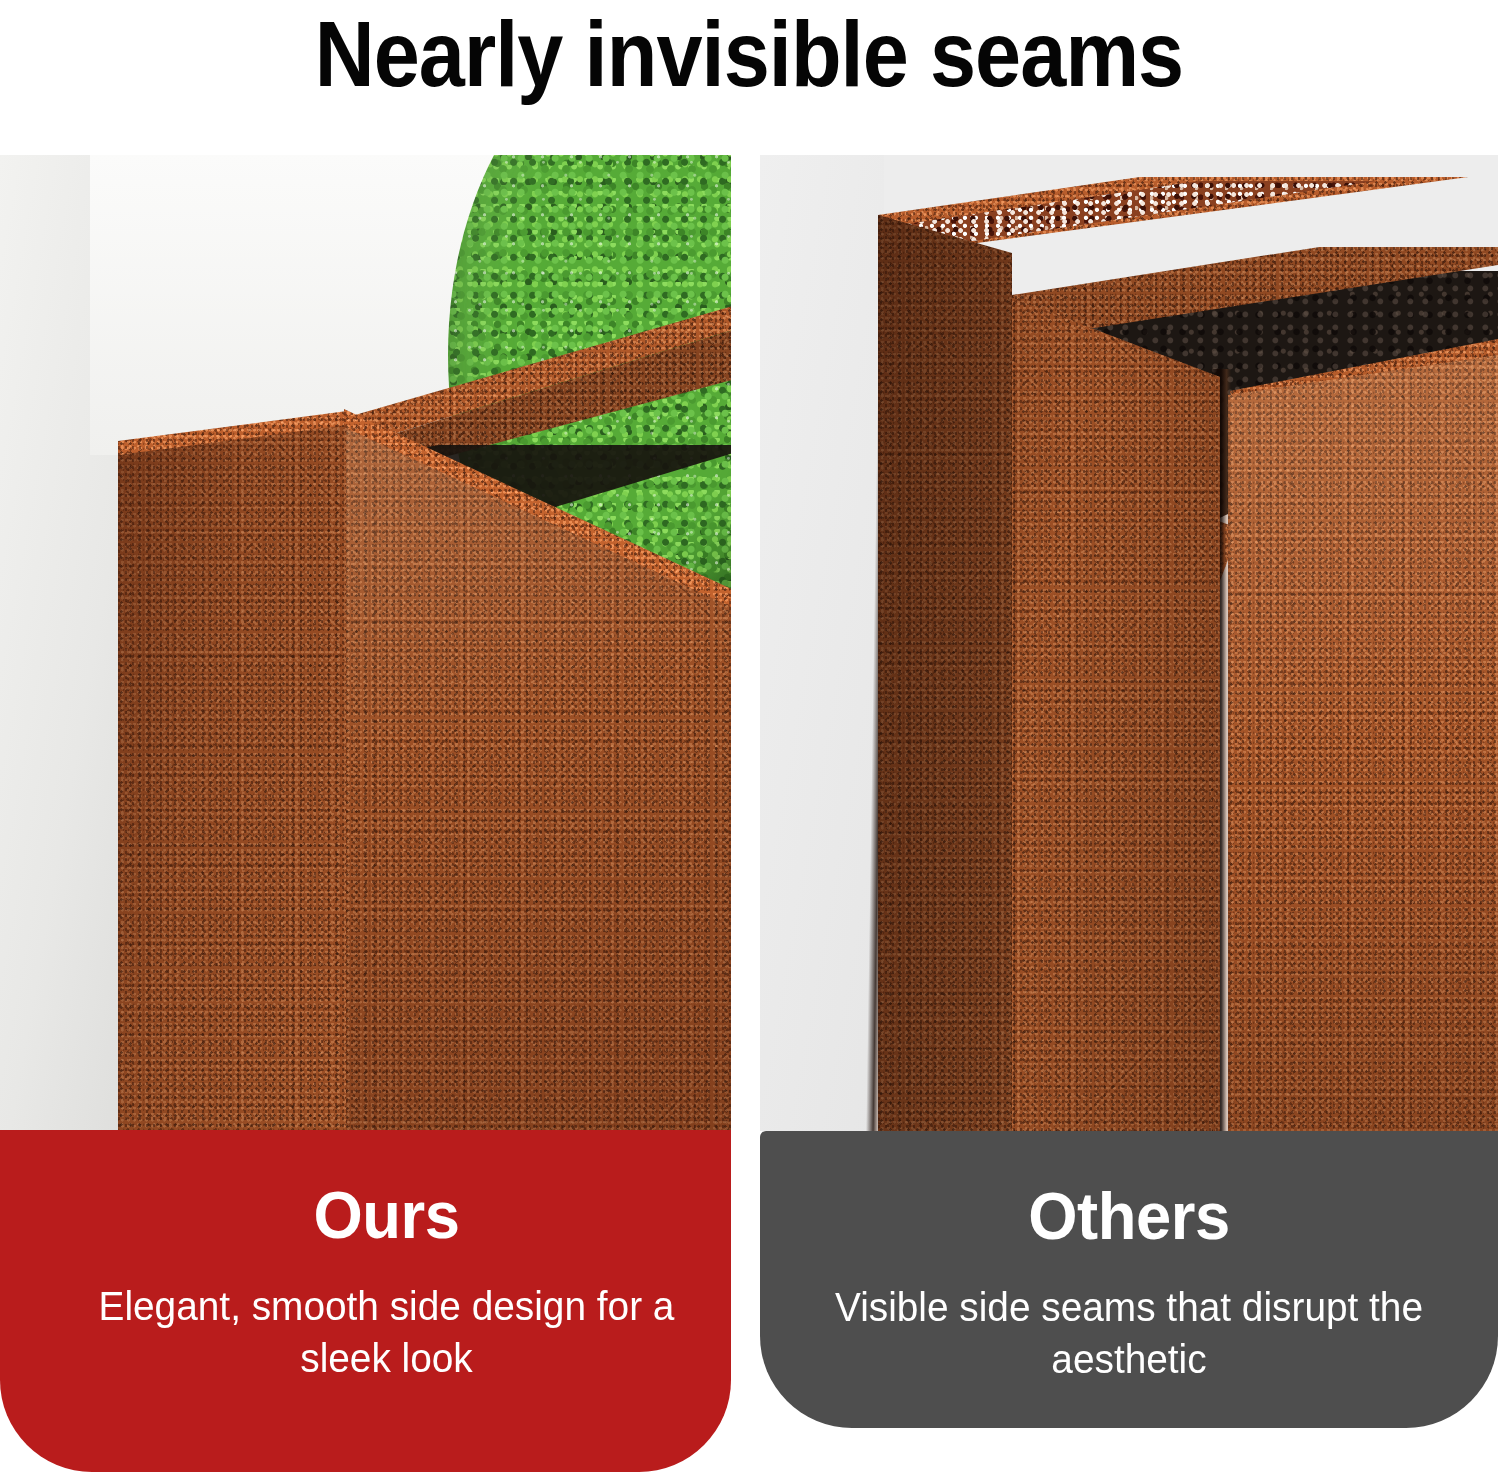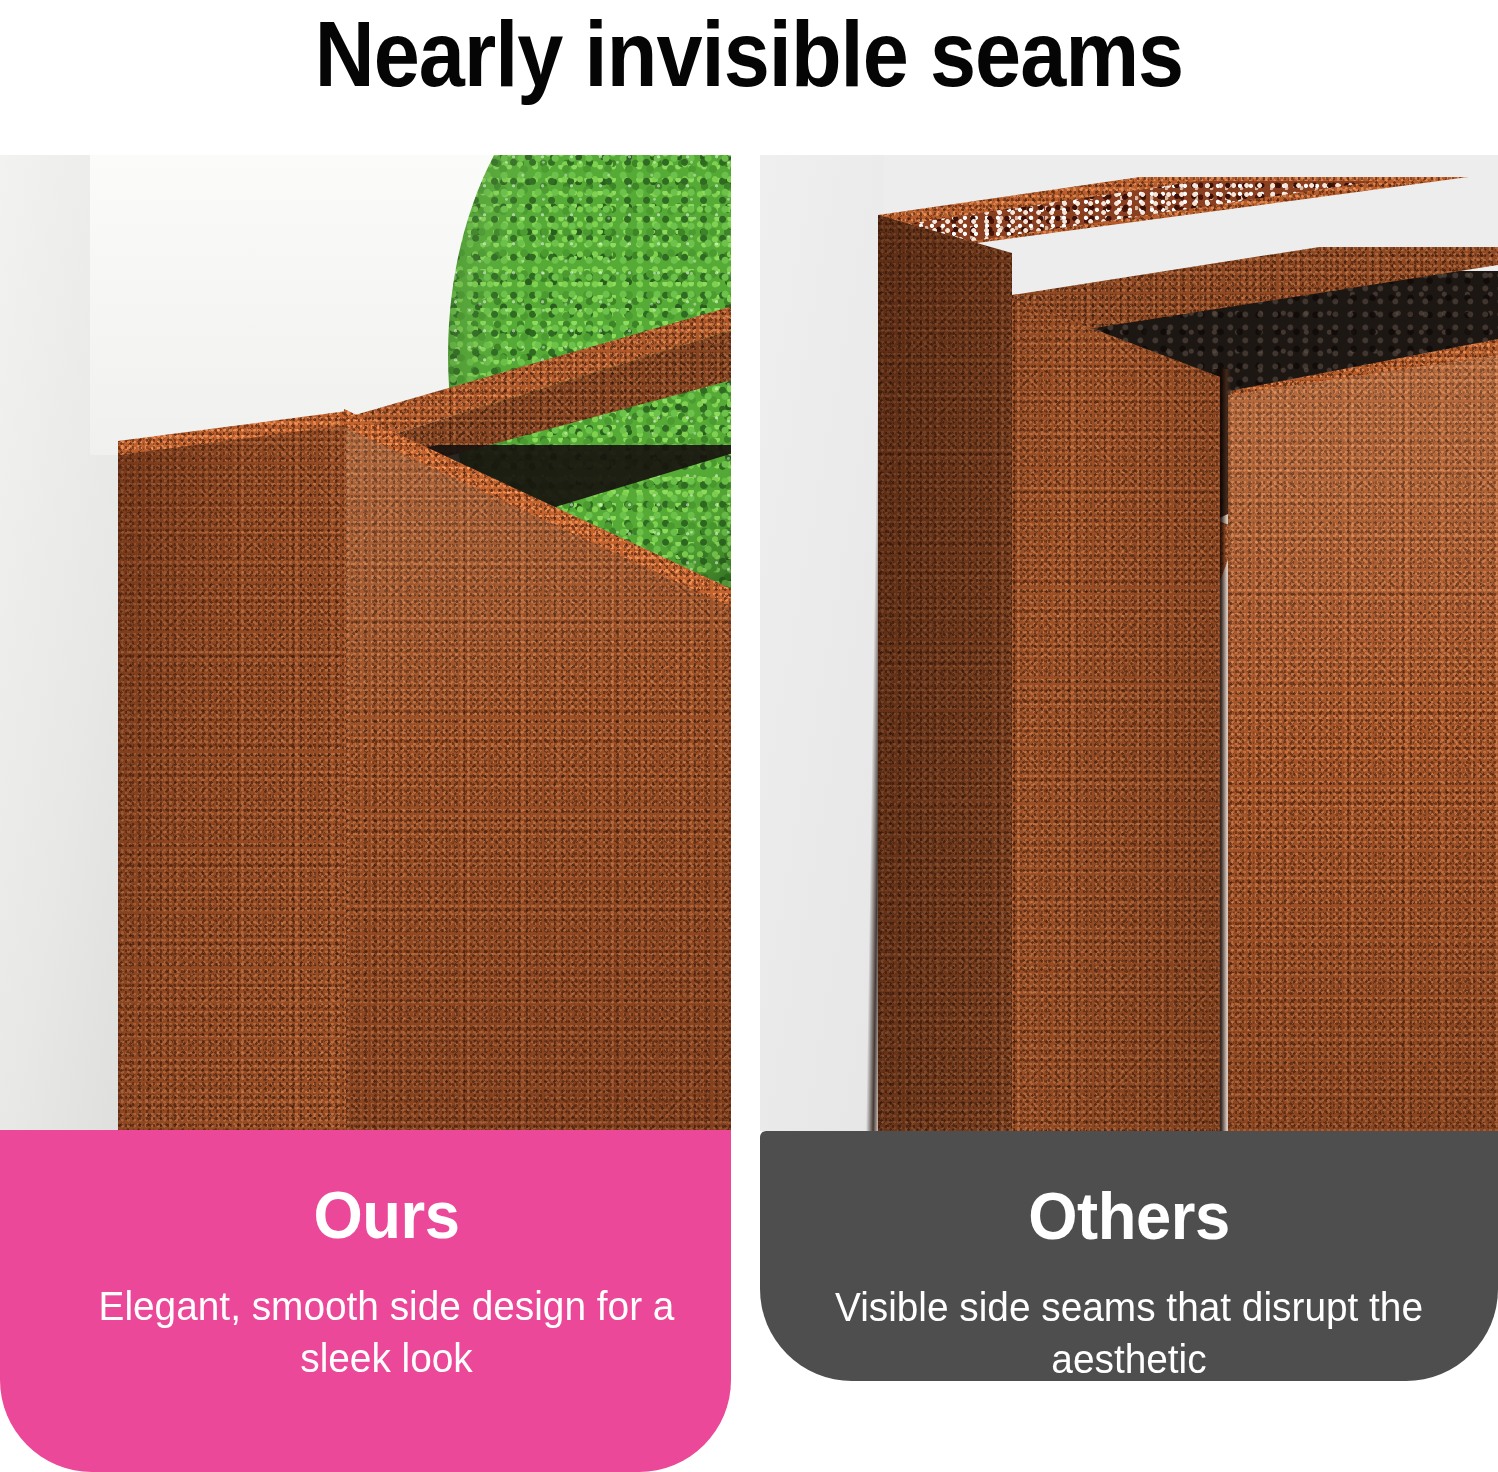--- a/index.html
+++ b/index.html
@@ -207,26 +207,26 @@
     clip-path:polygon(10px 58px,278px 6px,278px 44px,20px 96px);
     filter:brightness(1.16);
   }
   .rp-wall-r{position:absolute;left:0;top:0;width:124px;height:100%;
              background:linear-gradient(100deg,#efefef,#e6e6e6);}
 
   
   .cap{position:absolute;box-sizing:border-box;color:#fff;text-align:center;}
   .cap.left{
     left:0;top:1130px;width:731px;height:342px;
-    background:#ec4899;
+    background:#b91c1c;
     border-radius:0 0 92px 92px;
     padding-left:42px;
   }
   .cap.right{
-    left:760px;top:1131px;width:738px;height:250px;
+    left:760px;top:1131px;width:738px;height:297px;
     background:#4e4e4e;
     border-radius:6px 0 0 0;
     border-bottom-left-radius:92px;border-bottom-right-radius:92px;
   }
   .cap-title{
     font-weight:700;font-size:66px;line-height:1;
     margin-top:52px;letter-spacing:-.5px;
     transform:scaleX(.96);
   }
   .cap-body{

